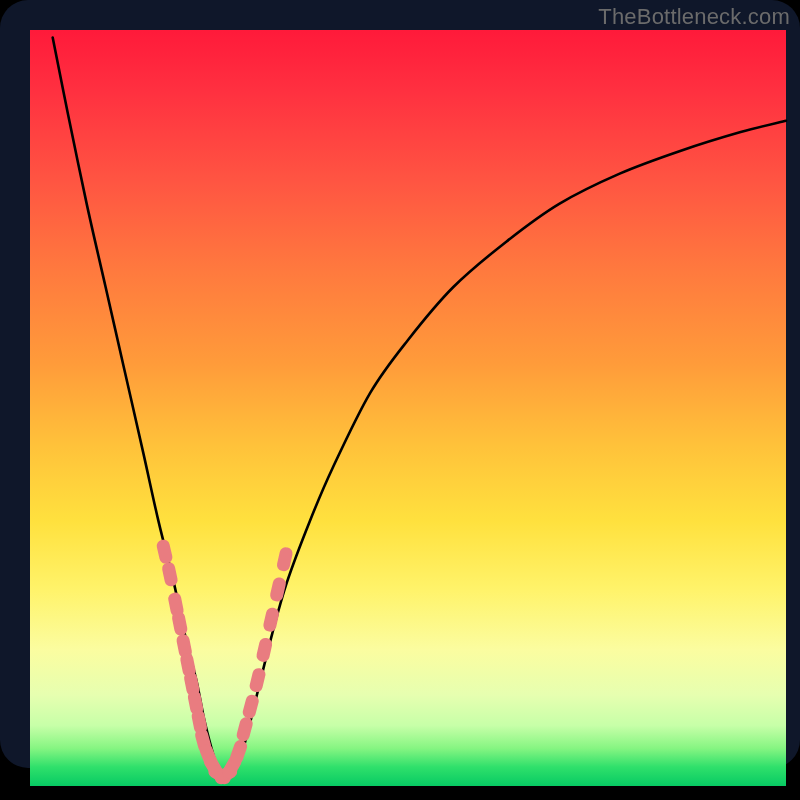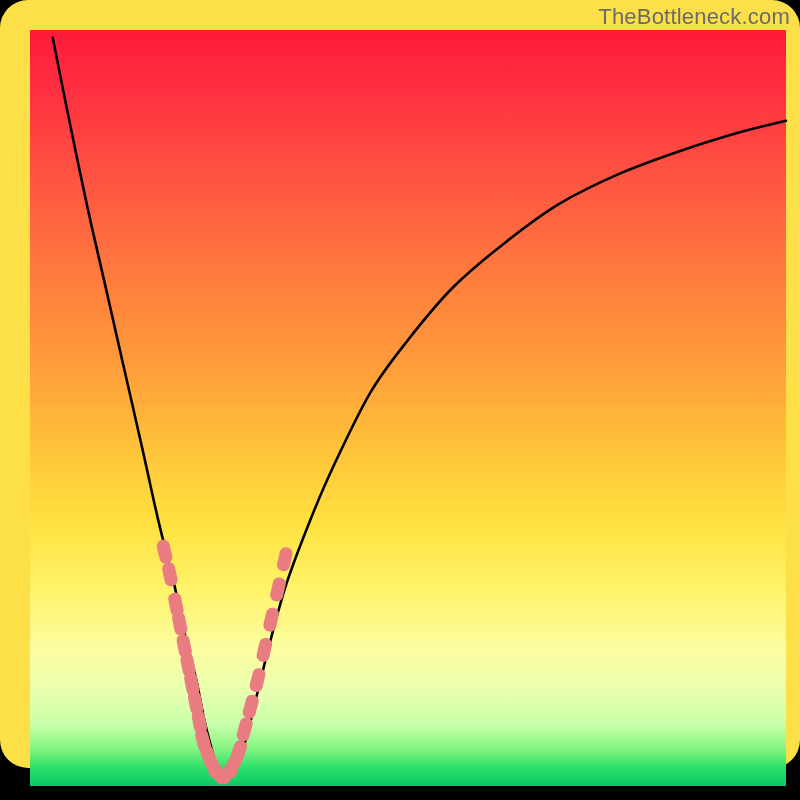--- a/index.html
+++ b/index.html
@@ -10,21 +10,21 @@
     overflow: hidden;
     background: #000;
     font-family: Arial, Helvetica, sans-serif;
   }
   .frame {
     position: absolute;
     left: 0;
     top: 0;
     width: 800px;
     height: 768px;
-    background: #fde047;
+    background: #0f172a;
     border-radius: 28px;
   }
   .plot-area {
     position: absolute;
     left: 30px;
     top: 30px;
     width: 756px;
     height: 756px;
     
     background: linear-gradient(

